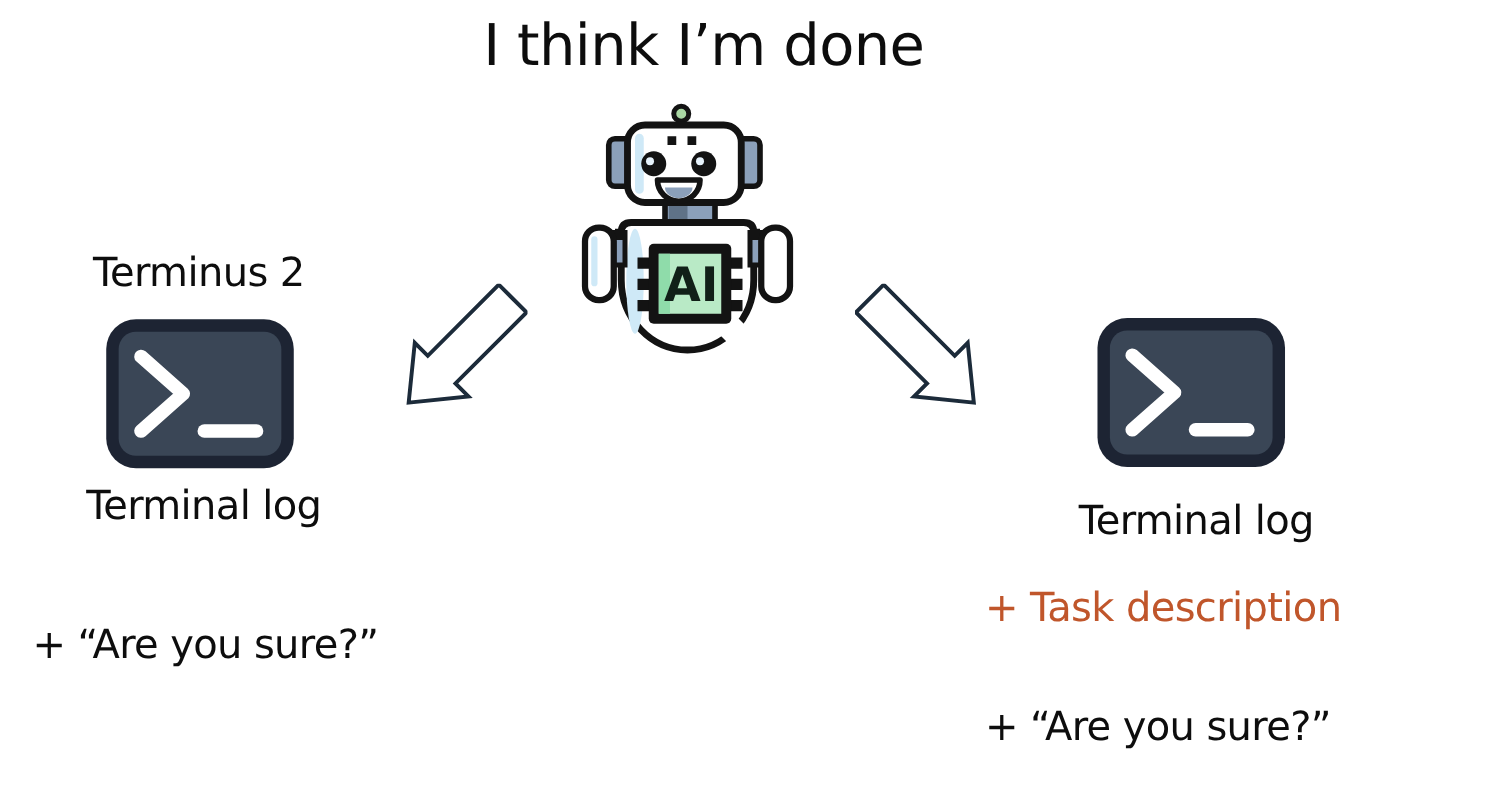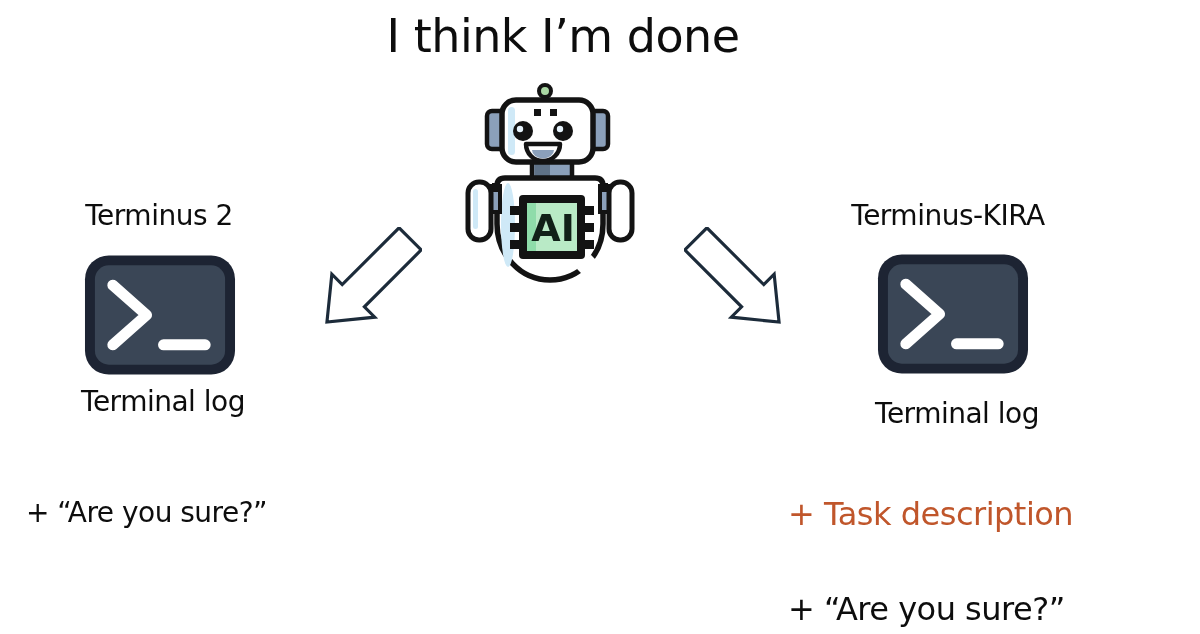--- a/index.html
+++ b/index.html
@@ -16,26 +16,26 @@
     --antenna-green:#a9d7a3;
     --outline:#131313;
   }
   html,body{margin:0;padding:0;background:#fff;}
   #stage{
     position:relative;width:1200px;height:634px;background:#fff;overflow:hidden;
     font-family:"DejaVu Sans","Liberation Sans",sans-serif;
   }
   .lbl{
     position:absolute;white-space:nowrap;color:var(--text);
-    font-size:28px;letter-spacing:-0.5px;line-height:1.15;
+    font-size:32px;letter-spacing:-0.5px;line-height:1.15;
   }
   .center{transform:translateX(-50%);}
   .title{font-size:46px;letter-spacing:-0.5px;}
   .plist{position:absolute;font-size:32px;letter-spacing:-0.5px;line-height:47px;white-space:nowrap;}
-  [data-color="orange"]{color:var(--accent-orange);margin-top:28px;}
+  [data-color="orange"]{color:var(--accent-orange);}
   [data-color="black"]{color:var(--text);margin-top:48px;}
   svg{position:absolute;display:block;}
   .arrow{fill:#ffffff;stroke:var(--arrow-stroke);stroke-width:3.2;stroke-linejoin:miter;}
   .t-border{fill:var(--terminal-border);}
   .t-fill{fill:var(--terminal-fill);}
   .bluegrey{fill:var(--robot-blue-grey);}
   .bluedark{fill:var(--robot-blue-dark);}
   .lightblue{fill:var(--robot-light-blue);}
   .green{fill:var(--chip-green);}
   .greenshade{fill:var(--chip-green-shade);}
@@ -119,21 +119,20 @@
     <rect x="2" y="2" width="151" height="120" rx="24" class="t-border"></rect>
     <rect x="12" y="12" width="131" height="100" rx="14" class="t-fill"></rect>
     <polyline points="30,32 64,62 30,92" fill="none" stroke="#ffffff" stroke-width="11" stroke-linecap="round" stroke-linejoin="round"></polyline>
     <line x1="81" y1="92" x2="123" y2="92" stroke="#ffffff" stroke-width="11" stroke-linecap="round"></line>
   </svg>
 
   <div class="lbl center" style="left:163px;top:386px;">Terminal log</div>
 
   <div class="lbl" style="left:26px;top:449px;" data-color="black">+ “Are you sure?”</div>
 
-  <div class="lbl center" style="left:948px;top:200px;">Terminus-KIRA</div>
 
   <svg style="left:876px;top:252px;" width="154" height="124" viewBox="0 0 155 124" aria-hidden="true">
     <rect x="2" y="2" width="151" height="120" rx="24" class="t-border"></rect>
     <rect x="12" y="12" width="131" height="100" rx="14" class="t-fill"></rect>
     <polyline points="30,32 64,62 30,92" fill="none" stroke="#ffffff" stroke-width="11" stroke-linecap="round" stroke-linejoin="round"></polyline>
     <line x1="81" y1="92" x2="123" y2="92" stroke="#ffffff" stroke-width="11" stroke-linecap="round"></line>
   </svg>
 
   <div class="lbl center" style="left:957px;top:398px;">Terminal log</div>
 

